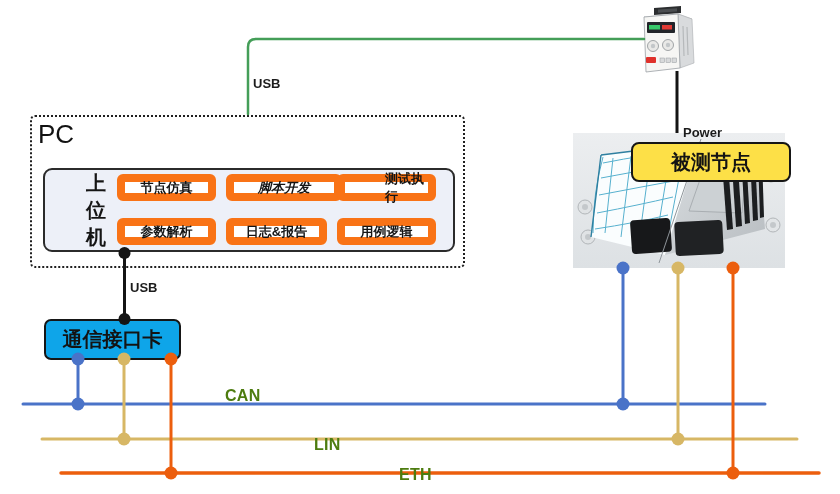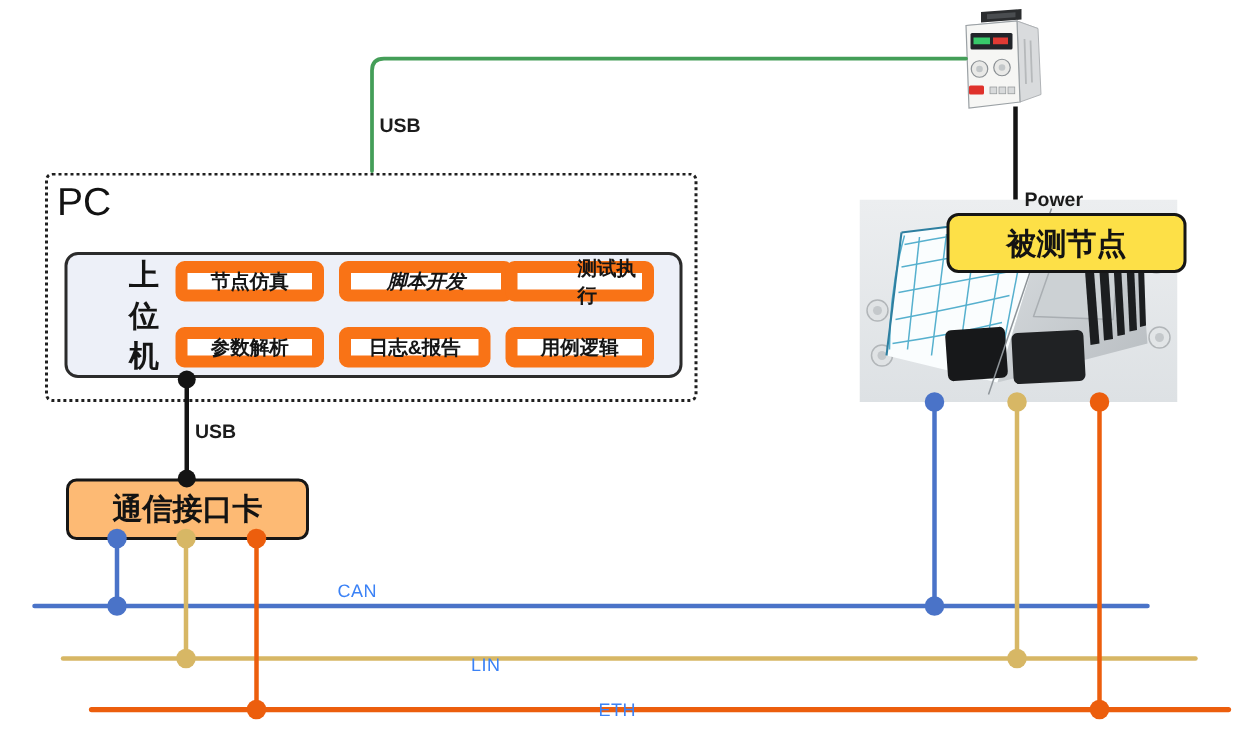--- a/index.html
+++ b/index.html
@@ -31,37 +31,37 @@
                 border-radius:6px; display:flex; align-items:center; justify-content:center;
                 font-size:13px; font-weight:700; color:#151515; }
   #mod-0 { left:117px; top:174px; width:99px;  height:27px; }
   #mod-1 { left:226px; top:174px; width:116px; height:27px;font-style:italic; }
   #mod-2 { left:337px; top:174px; width:99px;  height:27px;padding-left:40px; }
   #mod-3 { left:117px; top:218px; width:99px;  height:27px; }
   #mod-4 { left:226px; top:218px; width:101px; height:27px;text-align:center; }
   #mod-5 { left:337px; top:218px; width:99px;  height:27px; }
 
   
-  #card-box { left:44px; top:319px; width:162px; height:41px;
-              background:#fdba74; border:2px solid #161616; border-radius:7px;
+  #card-box { left:44px; top:319px; width:137px; height:41px;
+              background:#0ea5e9; border:2px solid #161616; border-radius:7px;
               display:flex; align-items:center; justify-content:center;
               font-size:20px; font-weight:600; color:#131313; }
 
   
   #dut-box { left:594px; top:142px; width:160px; height:40px;
              background:#fde047; border:2.5px solid #161616; border-radius:8px;
              display:flex; align-items:center; justify-content:center;
              font-size:20px; font-weight:700; color:#131313;margin-left:37px; }
 
   
   .wire-lbl { position:absolute; font-size:13px; font-weight:600; color:#1c1c1c; }
   #usb-top-label { left:253px; top:76px; }
   #usb-mid-label { left:130px; top:280px; }
   #power-label   { left:683px; top:98px;margin-top:27px; }
-  .bus-lbl { position:absolute; font-size:12px; font-weight:400; color:#3b82f6; letter-spacing:0.3px; }
+  .bus-lbl { position:absolute; font-size:16px; font-weight:700; color:#4d7c0f; letter-spacing:0.3px; }
   #can-label { left:225px; top:387px; }
   #lin-label { left:314px; top:436px; }
   #eth-label { left:399px; top:456px;margin-top:10px; }
 </style>
 </head>
 <body>
 
 <div id="stage">
 
   <div class="abs" id="images-layer" style="left:0;top:0;width:840px;height:494px;">

